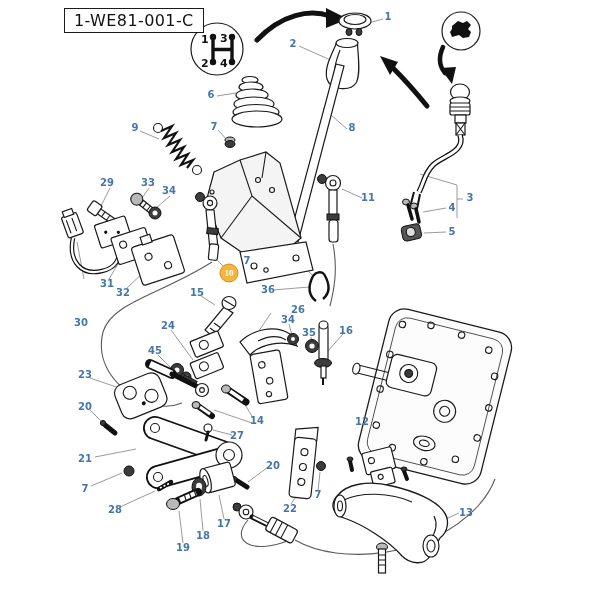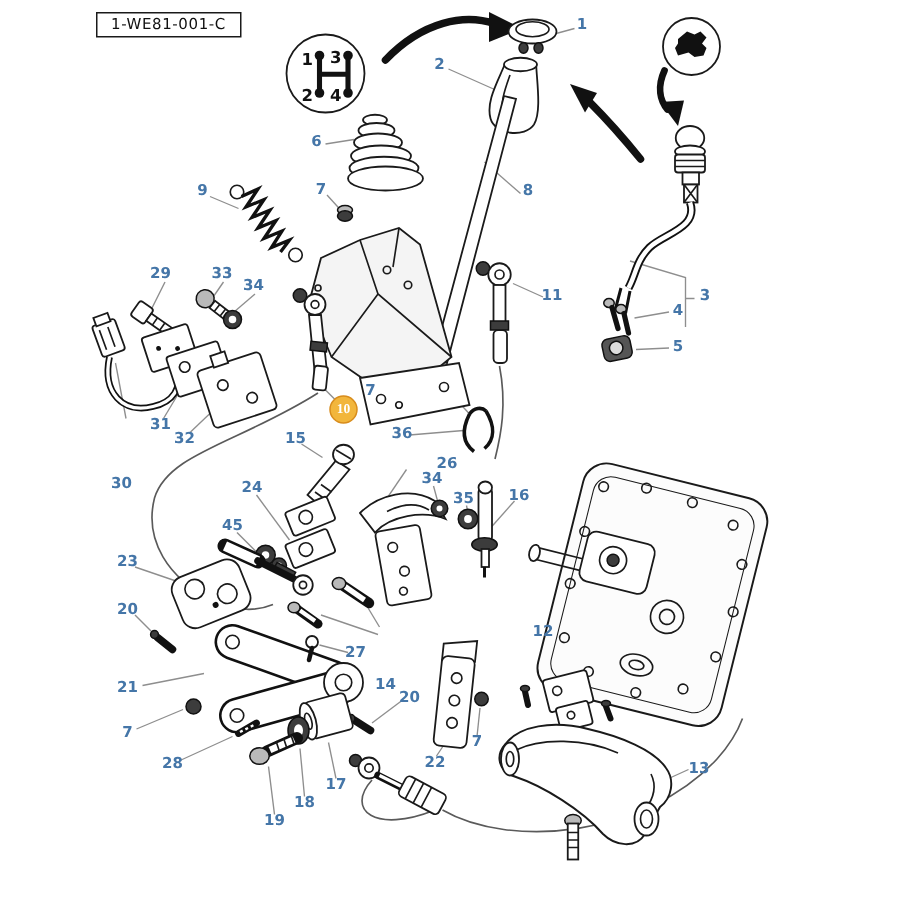--- a/index.html
+++ b/index.html
@@ -9,21 +9,21 @@
   .fw{fill:#fff;stroke:#1a1a1a;stroke-width:1.2;}
   .fg{fill:#f4f4f4;stroke:#1a1a1a;stroke-width:1.2;}
   .dk{fill:#3c3c3c;stroke:#111;stroke-width:1;}
   .mt{fill:#b9b9b9;stroke:#111;stroke-width:1;}
   .ln{fill:none;stroke:#1a1a1a;stroke-width:1.1;}
   .thick{fill:none;stroke:#111;stroke-linecap:round;}
   .leader{fill:none;stroke:#8e8e8e;stroke-width:0.9;}
   .cable{fill:none;stroke:#5a5a5a;stroke-width:1.1;}
   .gate-num{font:bold 11px "DejaVu Sans",sans-serif;fill:#111;}
   #part-code{position:absolute;left:64px;top:8px;border:1.6px solid #1a1a1a;
-             padding:2px 9px;font-size:10px;letter-spacing:.4px;color:#111;background:#fff;text-align:center;}
+             padding:2px 9px;font-size:16px;letter-spacing:.4px;color:#111;background:#fff;text-align:center;}
   #callout-layer{position:absolute;left:0;top:0;width:600px;height:600px;pointer-events:none;}
   .callout{position:absolute;transform:translate(-50%,-50%);font:bold 10px "DejaVu Sans",sans-serif;
            color:var(--accent,#4576a8);pointer-events:auto;cursor:pointer;line-height:1;}
   .callout.highlight{width:17px;height:17px;border-radius:50%;
            background:var(--hl-fill,#f2b63c);border:1.6px solid var(--hl-border,#d88c1c);
            color:#fff;display:flex;align-items:center;justify-content:center;font-size:9px;}
 </style>
 </head>
 <body>
 
@@ -466,21 +466,21 @@
       <div class="callout" style="left: 268px; top: 290px;">36</div>
       <div class="callout" style="left: 197px; top: 293px;">15</div>
       <div class="callout" style="left: 270px; top: 310px; margin-left: 28px;">26</div>
       <div class="callout" style="left: 288px; top: 320px;">34</div>
       <div class="callout" style="left: 168px; top: 326px;">24</div>
       <div class="callout" style="left: 346px; top: 331px; text-align: right;">16</div>
       <div class="callout" style="left: 309px; top: 333px;">35</div>
       <div class="callout" style="left: 155px; top: 351px;">45</div>
       <div class="callout" style="left: 85px; top: 375px;">23</div>
       <div class="callout" style="left: 85px; top: 407px;">20</div>
-      <div class="callout" style="left: 257px; top: 421px; margin-top: 36px;">14</div>
+      <div class="callout" style="left: 257px; top: 421px;">14</div>
       <div class="callout" style="left: 362px; top: 422px;">12</div>
       <div class="callout" style="left: 237px; top: 436px;">27</div>
       <div class="callout" style="left: 85px; top: 459px;">21</div>
       <div class="callout" style="left: 273px; top: 466px;">20</div>
       <div class="callout" style="left: 85px; top: 489px;">7</div>
       <div class="callout" style="left: 318px; top: 495px;">7</div>
       <div class="callout" style="left: 290px; top: 509px;">22</div>
       <div class="callout" style="left: 115px; top: 510px;">28</div>
       <div class="callout" style="left: 466px; top: 513px;">13</div>
       <div class="callout" style="left: 224px; top: 524px;">17</div>

